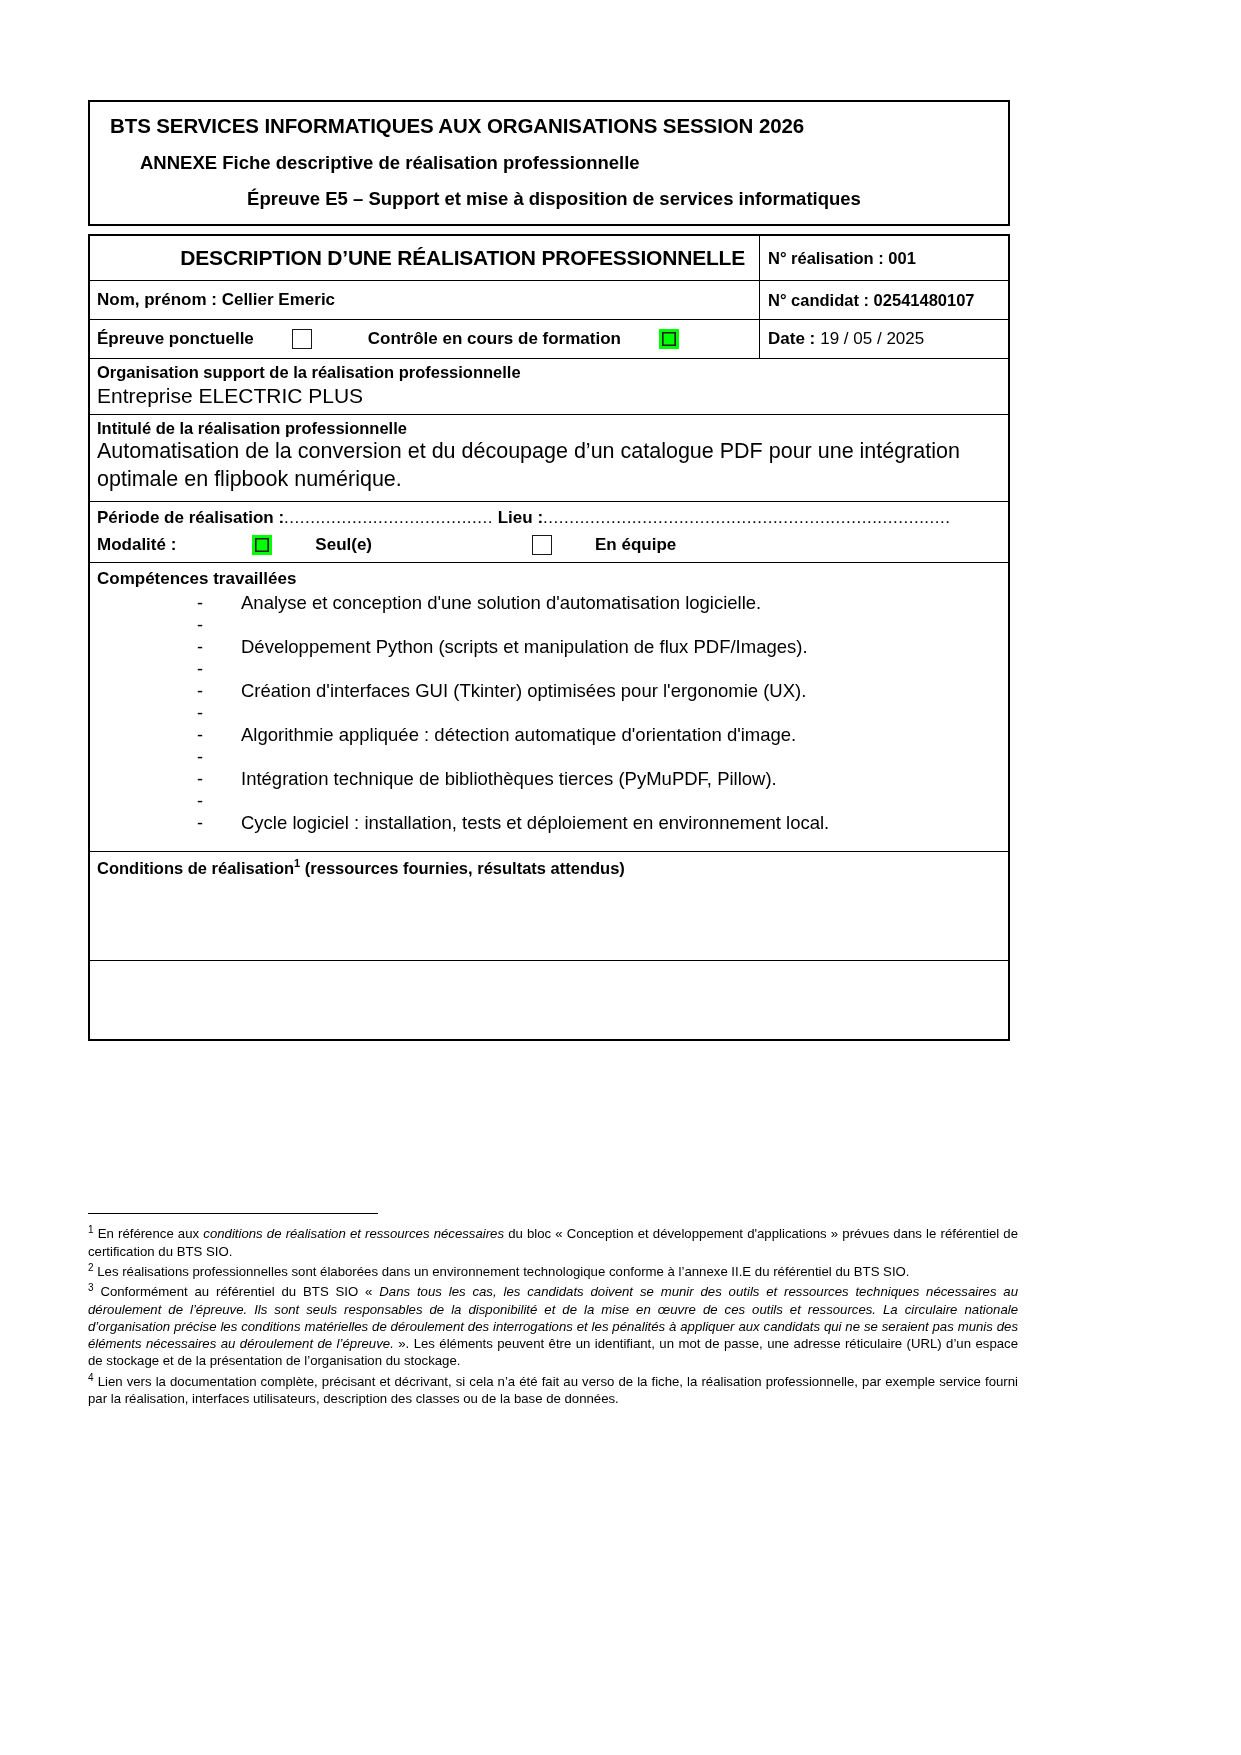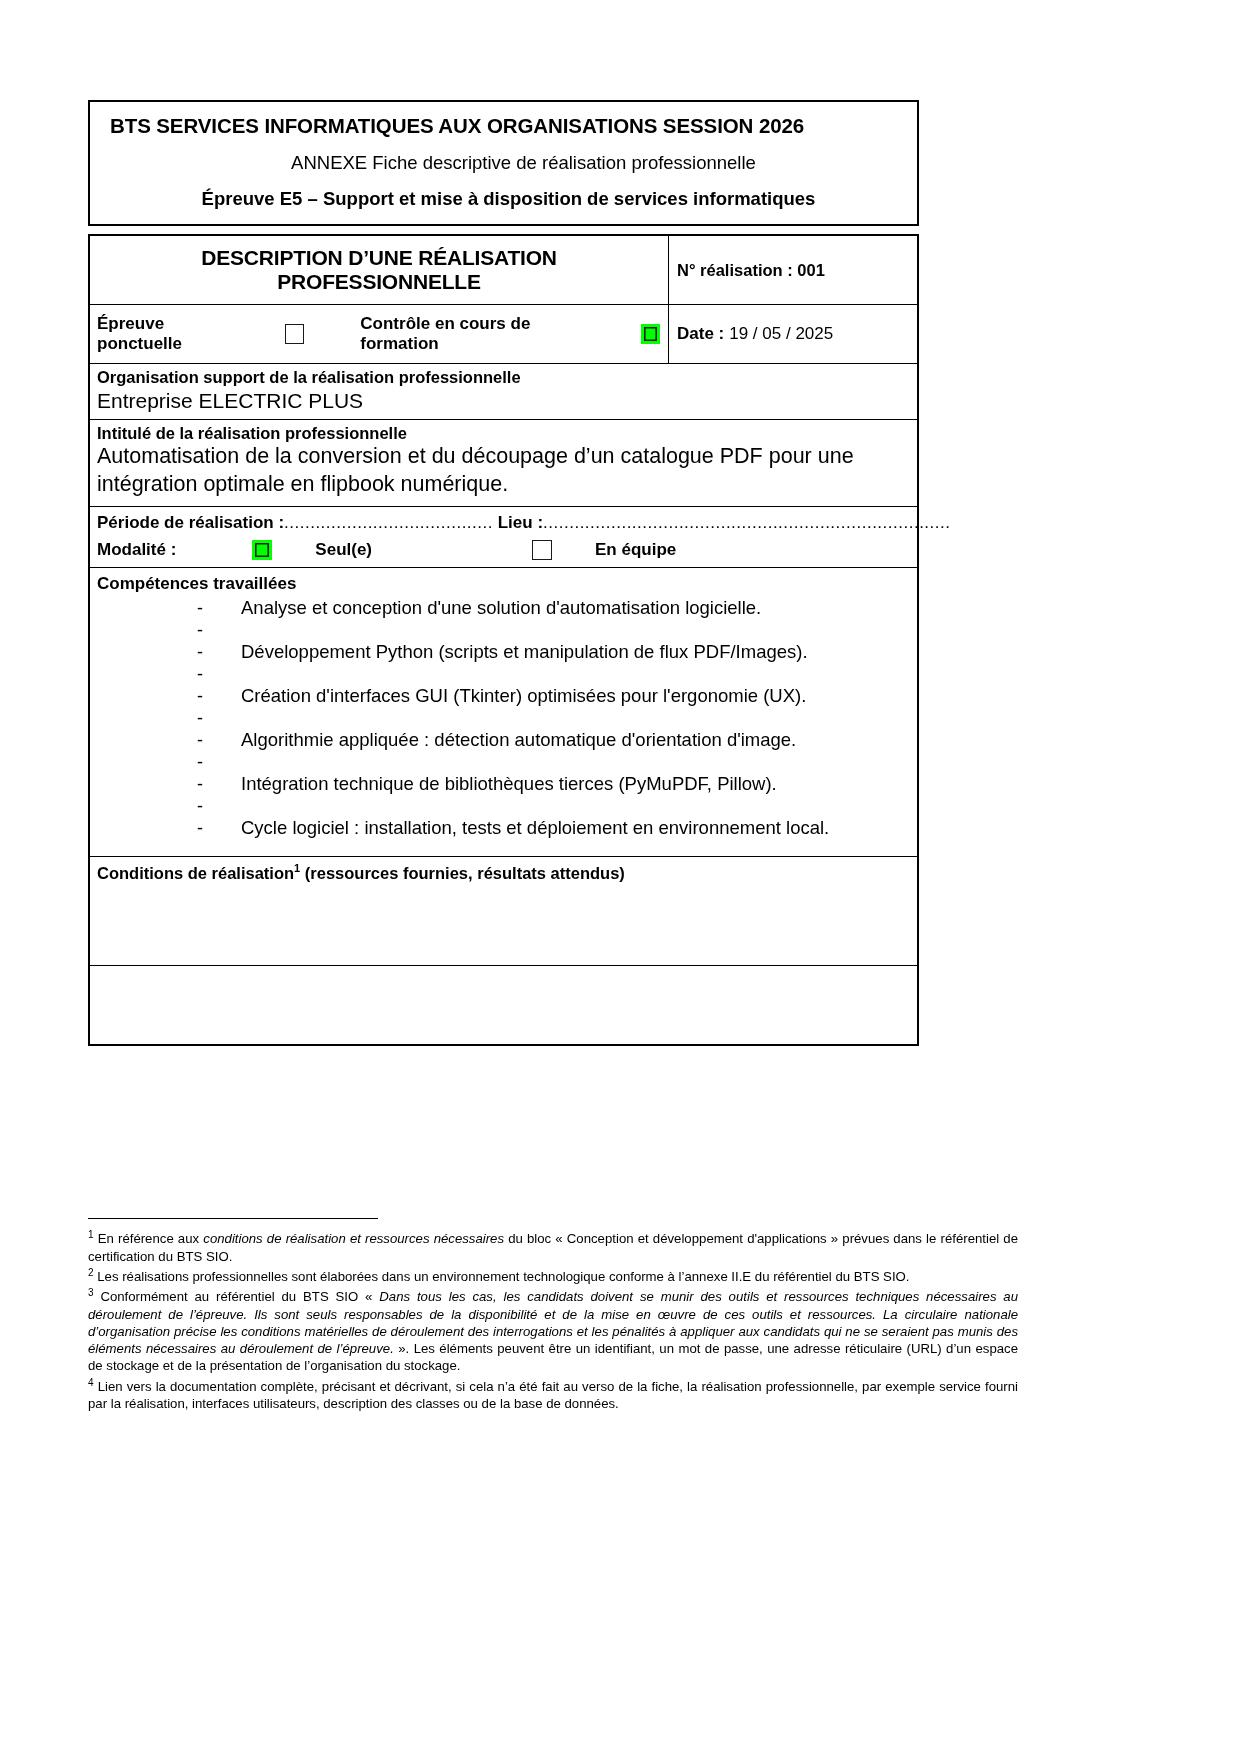--- a/index.html
+++ b/index.html
@@ -19,21 +19,21 @@
     width: 1241px;
     min-height: 1755px;
     box-sizing: border-box;
     padding: 100px 106px 0 88px;
   }
 
   
   .frame {
     border: 2px solid #000;
     box-sizing: border-box;
-    width: 831px;
+    width: 922px;
   }
   .frame + .frame { margin-top: 8px; }
 
   .row {
     border-top: 1.5px solid #000;
     box-sizing: border-box;
     display: flex;
   }
   .row:first-child { border-top: none; }
 
@@ -45,23 +45,23 @@
 
   
   .title-block { padding: 8px 10px 10px 10px; }
   .title-line1 {
     font-weight: bold;
     font-size: 20.5px;
     letter-spacing: -0.1px;
     margin: 4px 0 0 10px;
   }
   .title-line2 {
-    font-weight: normal;
+    font-weight: bold;
     font-size: 18.5px;
-    text-align: center;
+    text-align: left;
     margin: 14px 0 0 0;
     padding-left: 40px;
   }
   .title-line3 {
     font-weight: bold;
     font-size: 18.5px;
     text-align: center;
     margin: 14px 0 4px 0;
     padding-left: 10px;
   }
@@ -240,20 +240,28 @@
 
     <div class="row">
       <div class="cell desc-main">
         <span class="desc-main-text">DESCRIPTION D’UNE RÉALISATION PROFESSIONNELLE</span>
       </div>
       <div class="cell divide desc-num">
         <span class="desc-num-text">N° réalisation : 001</span>
       </div>
     </div>
 
+    <div class="row">
+      <div class="cell nom-cell">
+        <span class="nom-text">Nom, prénom : Cellier Emeric</span>
+      </div>
+      <div class="cell divide cand-cell">
+        <span class="cand-text">N° candidat : 02541480107</span>
+      </div>
+    </div>
 
     <div class="row">
       <div class="cell epreuve-cell">
         <span class="epreuve-label">Épreuve ponctuelle</span>
         <span class="cb sp-l-38"></span>
         <span class="epreuve-label sp-l-56">Contrôle en cours de formation</span>
         <span class="cb checked sp-l-38"></span>
       </div>
       <div class="cell divide date-cell">
         <span class="date-label">Date :</span>

